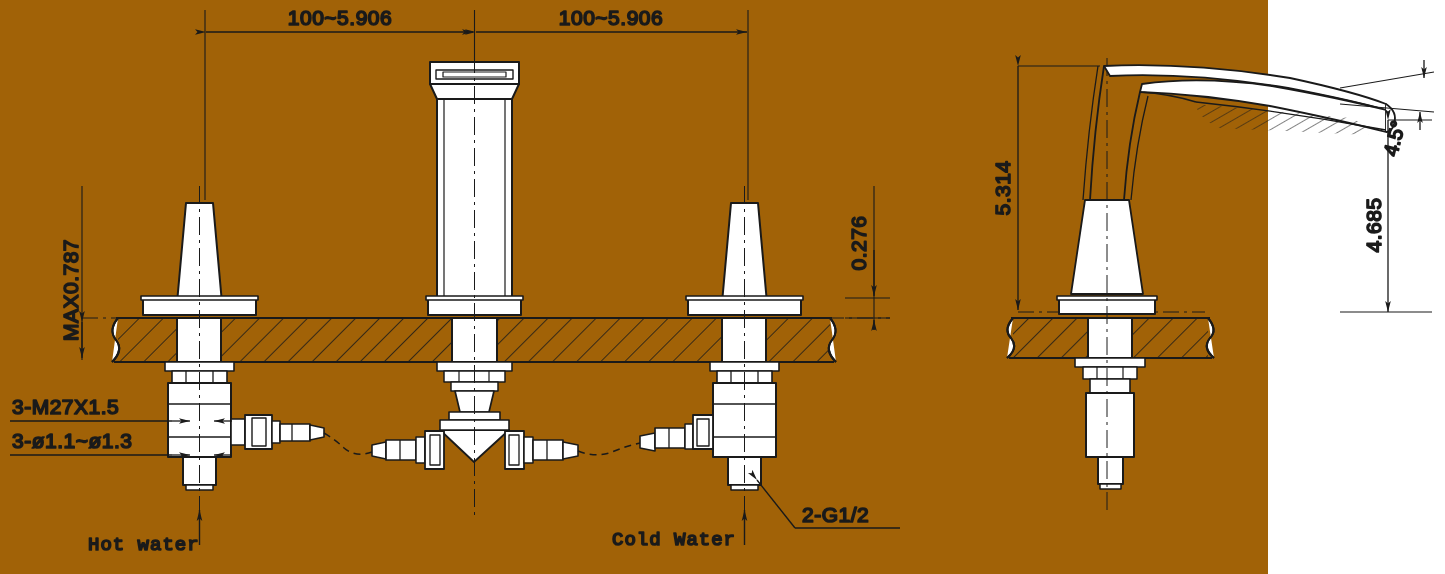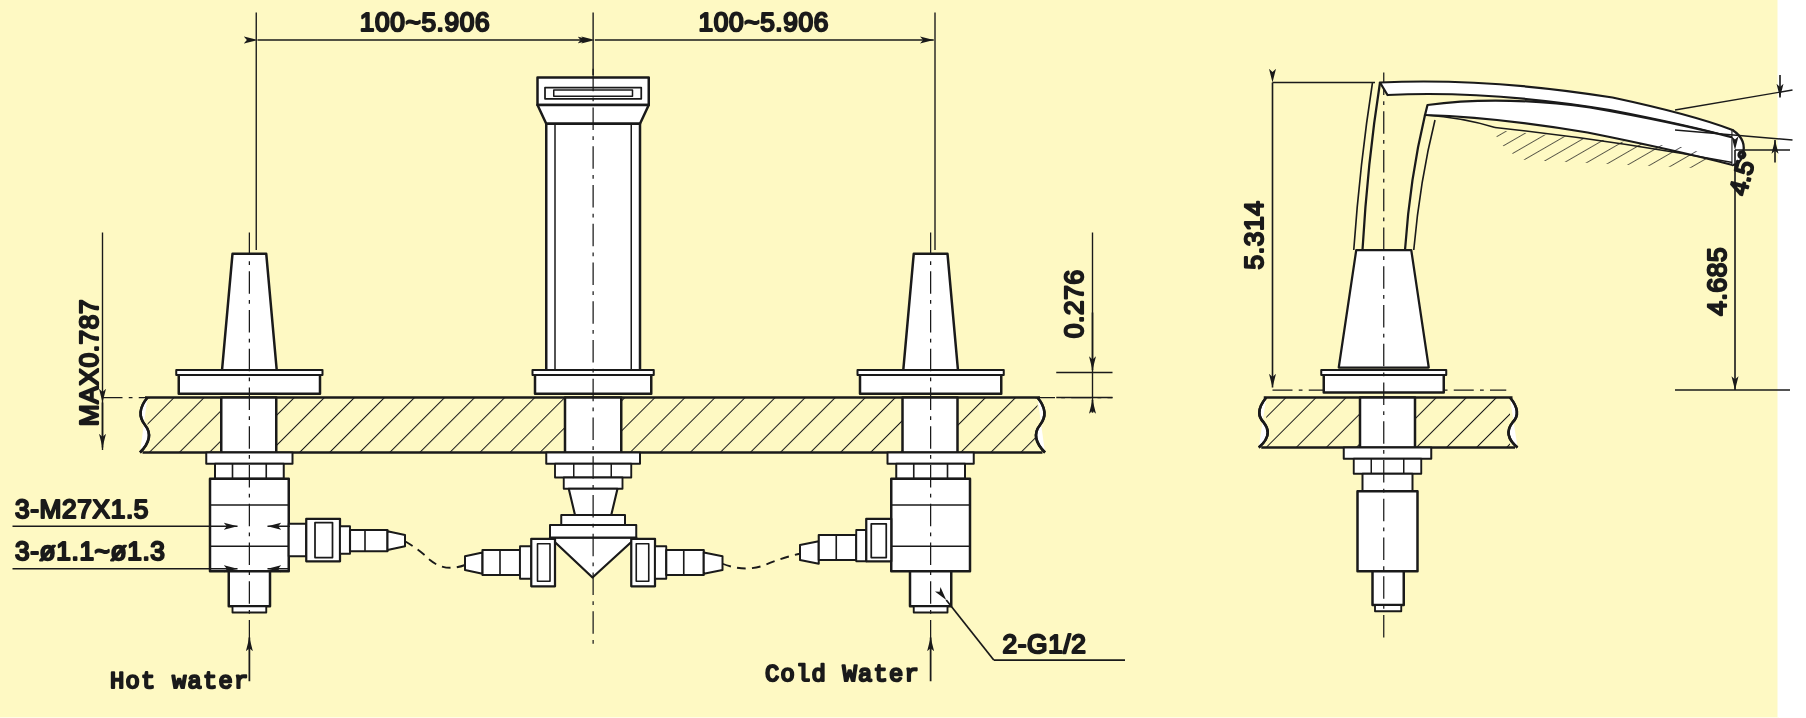--- a/index.html
+++ b/index.html
@@ -1,18 +1,18 @@
 <!DOCTYPE html>
 <html><head>
 <meta charset="utf-8">
 <style>
   html,body{margin:0;padding:0;background:#ffffff;}
   body{width:1445px;height:574px;overflow:hidden;
        font-family:"Liberation Sans",sans-serif;color:#1a1a1a;}
-  #sheet{position:relative;width:1422px;height:574px;background:#fef9c3;}
+  #sheet{position:relative;width:1268px;height:574px;background:#a16207;}
   svg{display:block;}
   .dimtext{font-family:"Liberation Sans",sans-serif;font-size:21px;fill:#1a1a1a;letter-spacing:0.5px;}
   .dimtext-sm{font-family:"Liberation Sans",sans-serif;font-size:20px;fill:#1a1a1a;}
   .notetext{font-family:"Liberation Mono",monospace;font-size:19px;fill:#2a2326;letter-spacing:1px;}
 </style>
 </head>
 <body>
 
 <div id="sheet">
 <svg width="1445" height="574" viewBox="0 0 1445 574">

